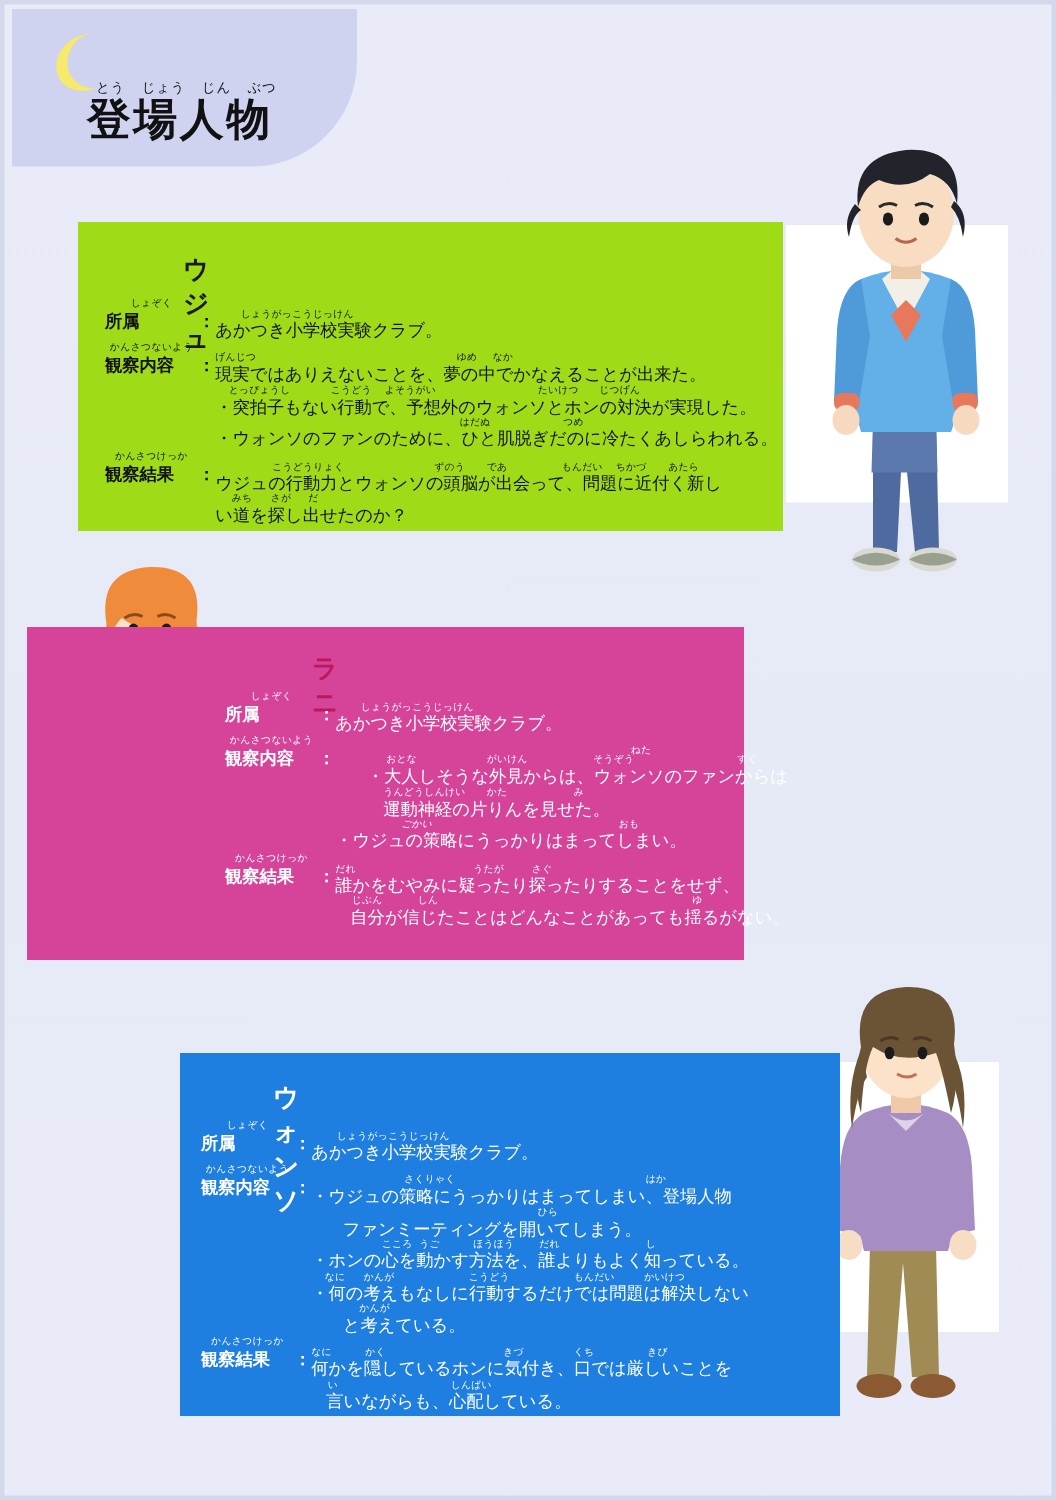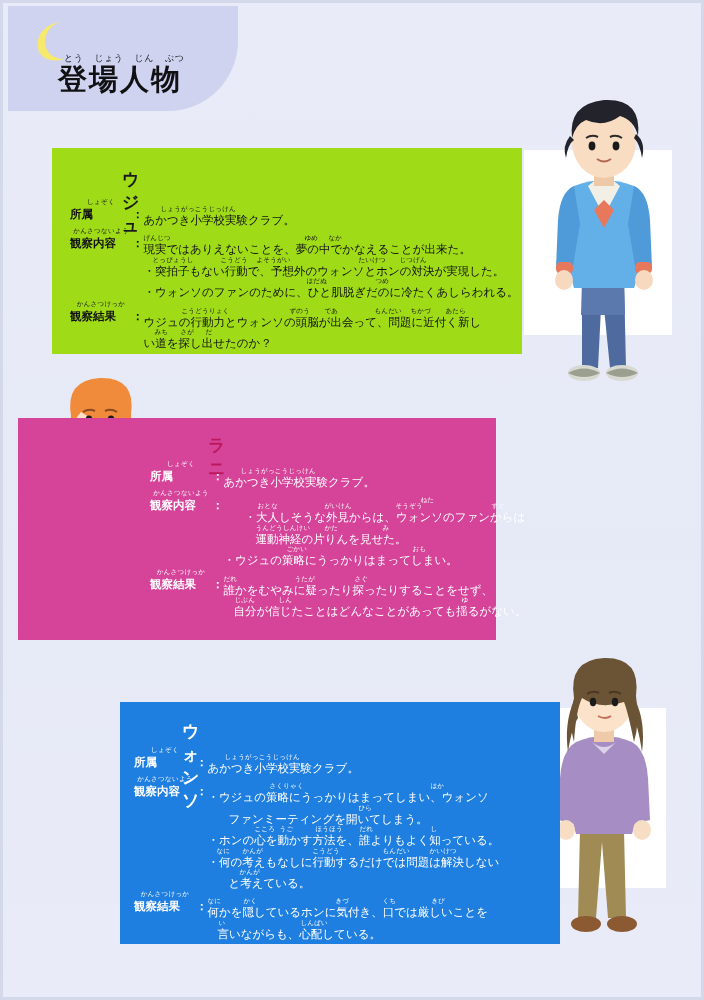--- a/index.html
+++ b/index.html
@@ -394,36 +394,36 @@
             <span class="rb" style="left:268px;">すぐ</span>
             <span>・大人しそうな外見からは、ウォンソのファンからは</span>
           </div>
           <div class="line has-ruby" style="padding-left:32px;">
             <span class="rb" style="left:32px;">うんどうしんけい</span>
             <span class="rb" style="left:101px;">かた</span>
             <span class="rb" style="left:159px;">み</span>
             <span>運動神経の片りんを見せた。</span>
           </div>
           <div class="line has-ruby">
-            <span class="rb" style="left:63px;">ごかい</span>
+            <span class="rb" style="left:44px;font-style:italic;">ごかい</span>
             <span class="rb" style="left:189px;">おも</span>
             <span>・ウジュの策略にうっかりはまってしまい。</span>
           </div>
         </div>
       </div>
       <div class="row">
         <div class="label">
           <span class="ruby">かんさつけっか</span>
           <span>観察結果</span>
         </div>
         <div class="colon">：</div>
         <div class="content">
           <div class="line has-ruby">
             <span class="rb" style="left:0px;">だれ</span>
-            <span class="rb" style="left:71px;">うたが</span>
+            <span class="rb" style="left:92px;">うたが</span>
             <span class="rb" style="left:131px;">さぐ</span>
             <span>誰かをむやみに疑ったり探ったりすることをせず、</span>
           </div>
           <div class="line has-ruby indent1">
             <span class="rb" style="left:11px;">じぶん</span>
             <span class="rb" style="left:55px;">しん</span>
             <span class="rb" style="left:238px;">ゆ</span>
             <span>自分が信じたことはどんなことがあっても揺るがない。</span>
           </div>
         </div>
@@ -484,21 +484,21 @@
       <div class="row">
         <div class="label">
           <span class="ruby">かんさつないよう</span>
           <span>観察内容</span>
         </div>
         <div class="colon">：</div>
         <div class="content">
           <div class="line has-ruby">
             <span class="rb" style="left:62px;">さくりゃく</span>
             <span class="rb" style="left:223px;">はか</span>
-            <span>・ウジュの策略にうっかりはまってしまい、ウォンソ</span>
+            <span>・ウジュの策略にうっかりはまってしまい、登場人物</span>
           </div>
           <div class="line has-ruby indent2">
             <span class="rb" style="left:151px;">ひら</span>
             <span>ファンミーティングを開いてしまう。</span>
           </div>
           <div class="line has-ruby">
             <span class="rb" style="left:47px;">こころ</span>
             <span class="rb" style="left:72px;">うご</span>
             <span class="rb" style="left:108px;">ほうほう</span>
             <span class="rb" style="left:152px;">だれ</span>

